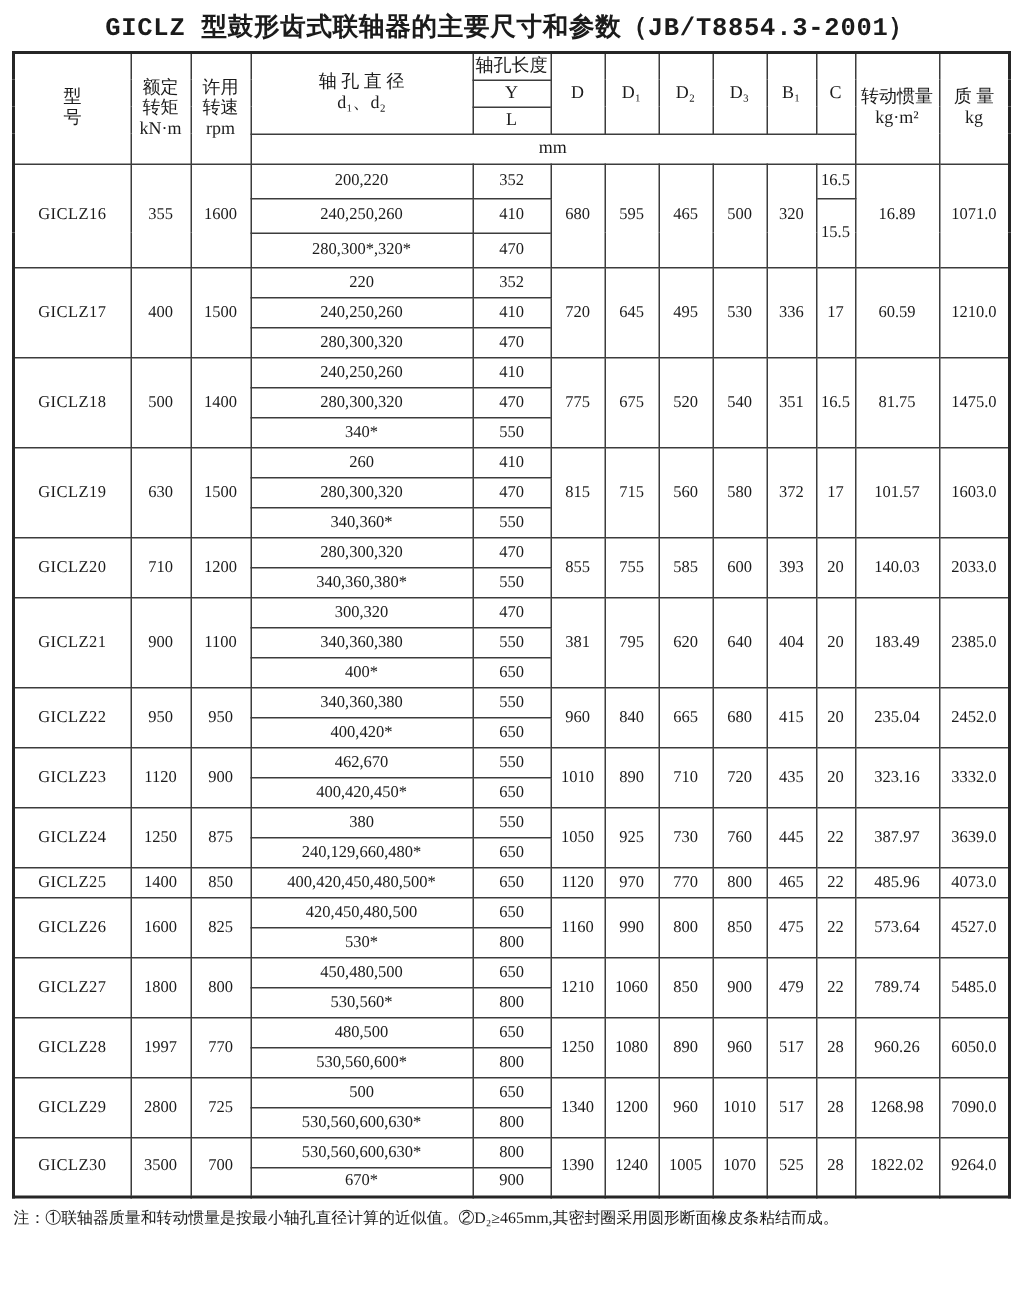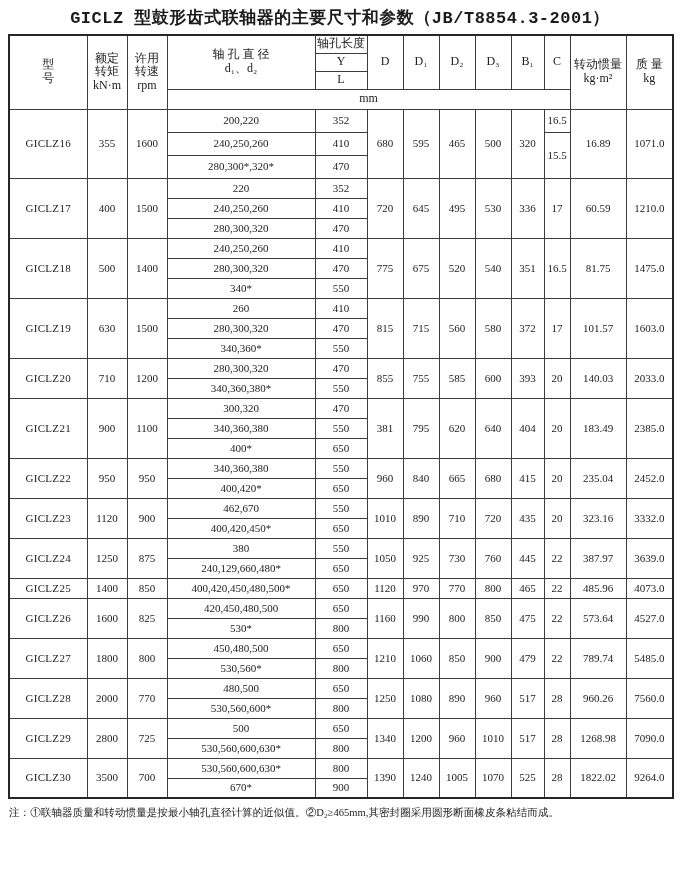--- a/index.html
+++ b/index.html
@@ -339,32 +339,32 @@
           <td rowspan="2">22</td>
           <td rowspan="2">789.74</td>
           <td rowspan="2">5485.0</td>
         </tr>
         <tr>
           <td class="bore">530,560*</td>
           <td>800</td>
         </tr>
         <tr>
           <td rowspan="2" class="model">GICLZ28</td>
-          <td rowspan="2">2000</td>
+          <td rowspan="2">1997</td>
           <td rowspan="2">770</td>
           <td class="bore">480,500</td>
           <td>650</td>
           <td rowspan="2">1250</td>
           <td rowspan="2">1080</td>
           <td rowspan="2">890</td>
           <td rowspan="2">960</td>
           <td rowspan="2">517</td>
           <td rowspan="2">28</td>
           <td rowspan="2">960.26</td>
-          <td rowspan="2">7560.0</td>
+          <td rowspan="2">6050.0</td>
         </tr>
         <tr>
           <td class="bore">530,560,600*</td>
           <td>800</td>
         </tr>
         <tr>
           <td rowspan="2" class="model">GICLZ29</td>
           <td rowspan="2">2800</td>
           <td rowspan="2">725</td>
           <td class="bore">500</td>

